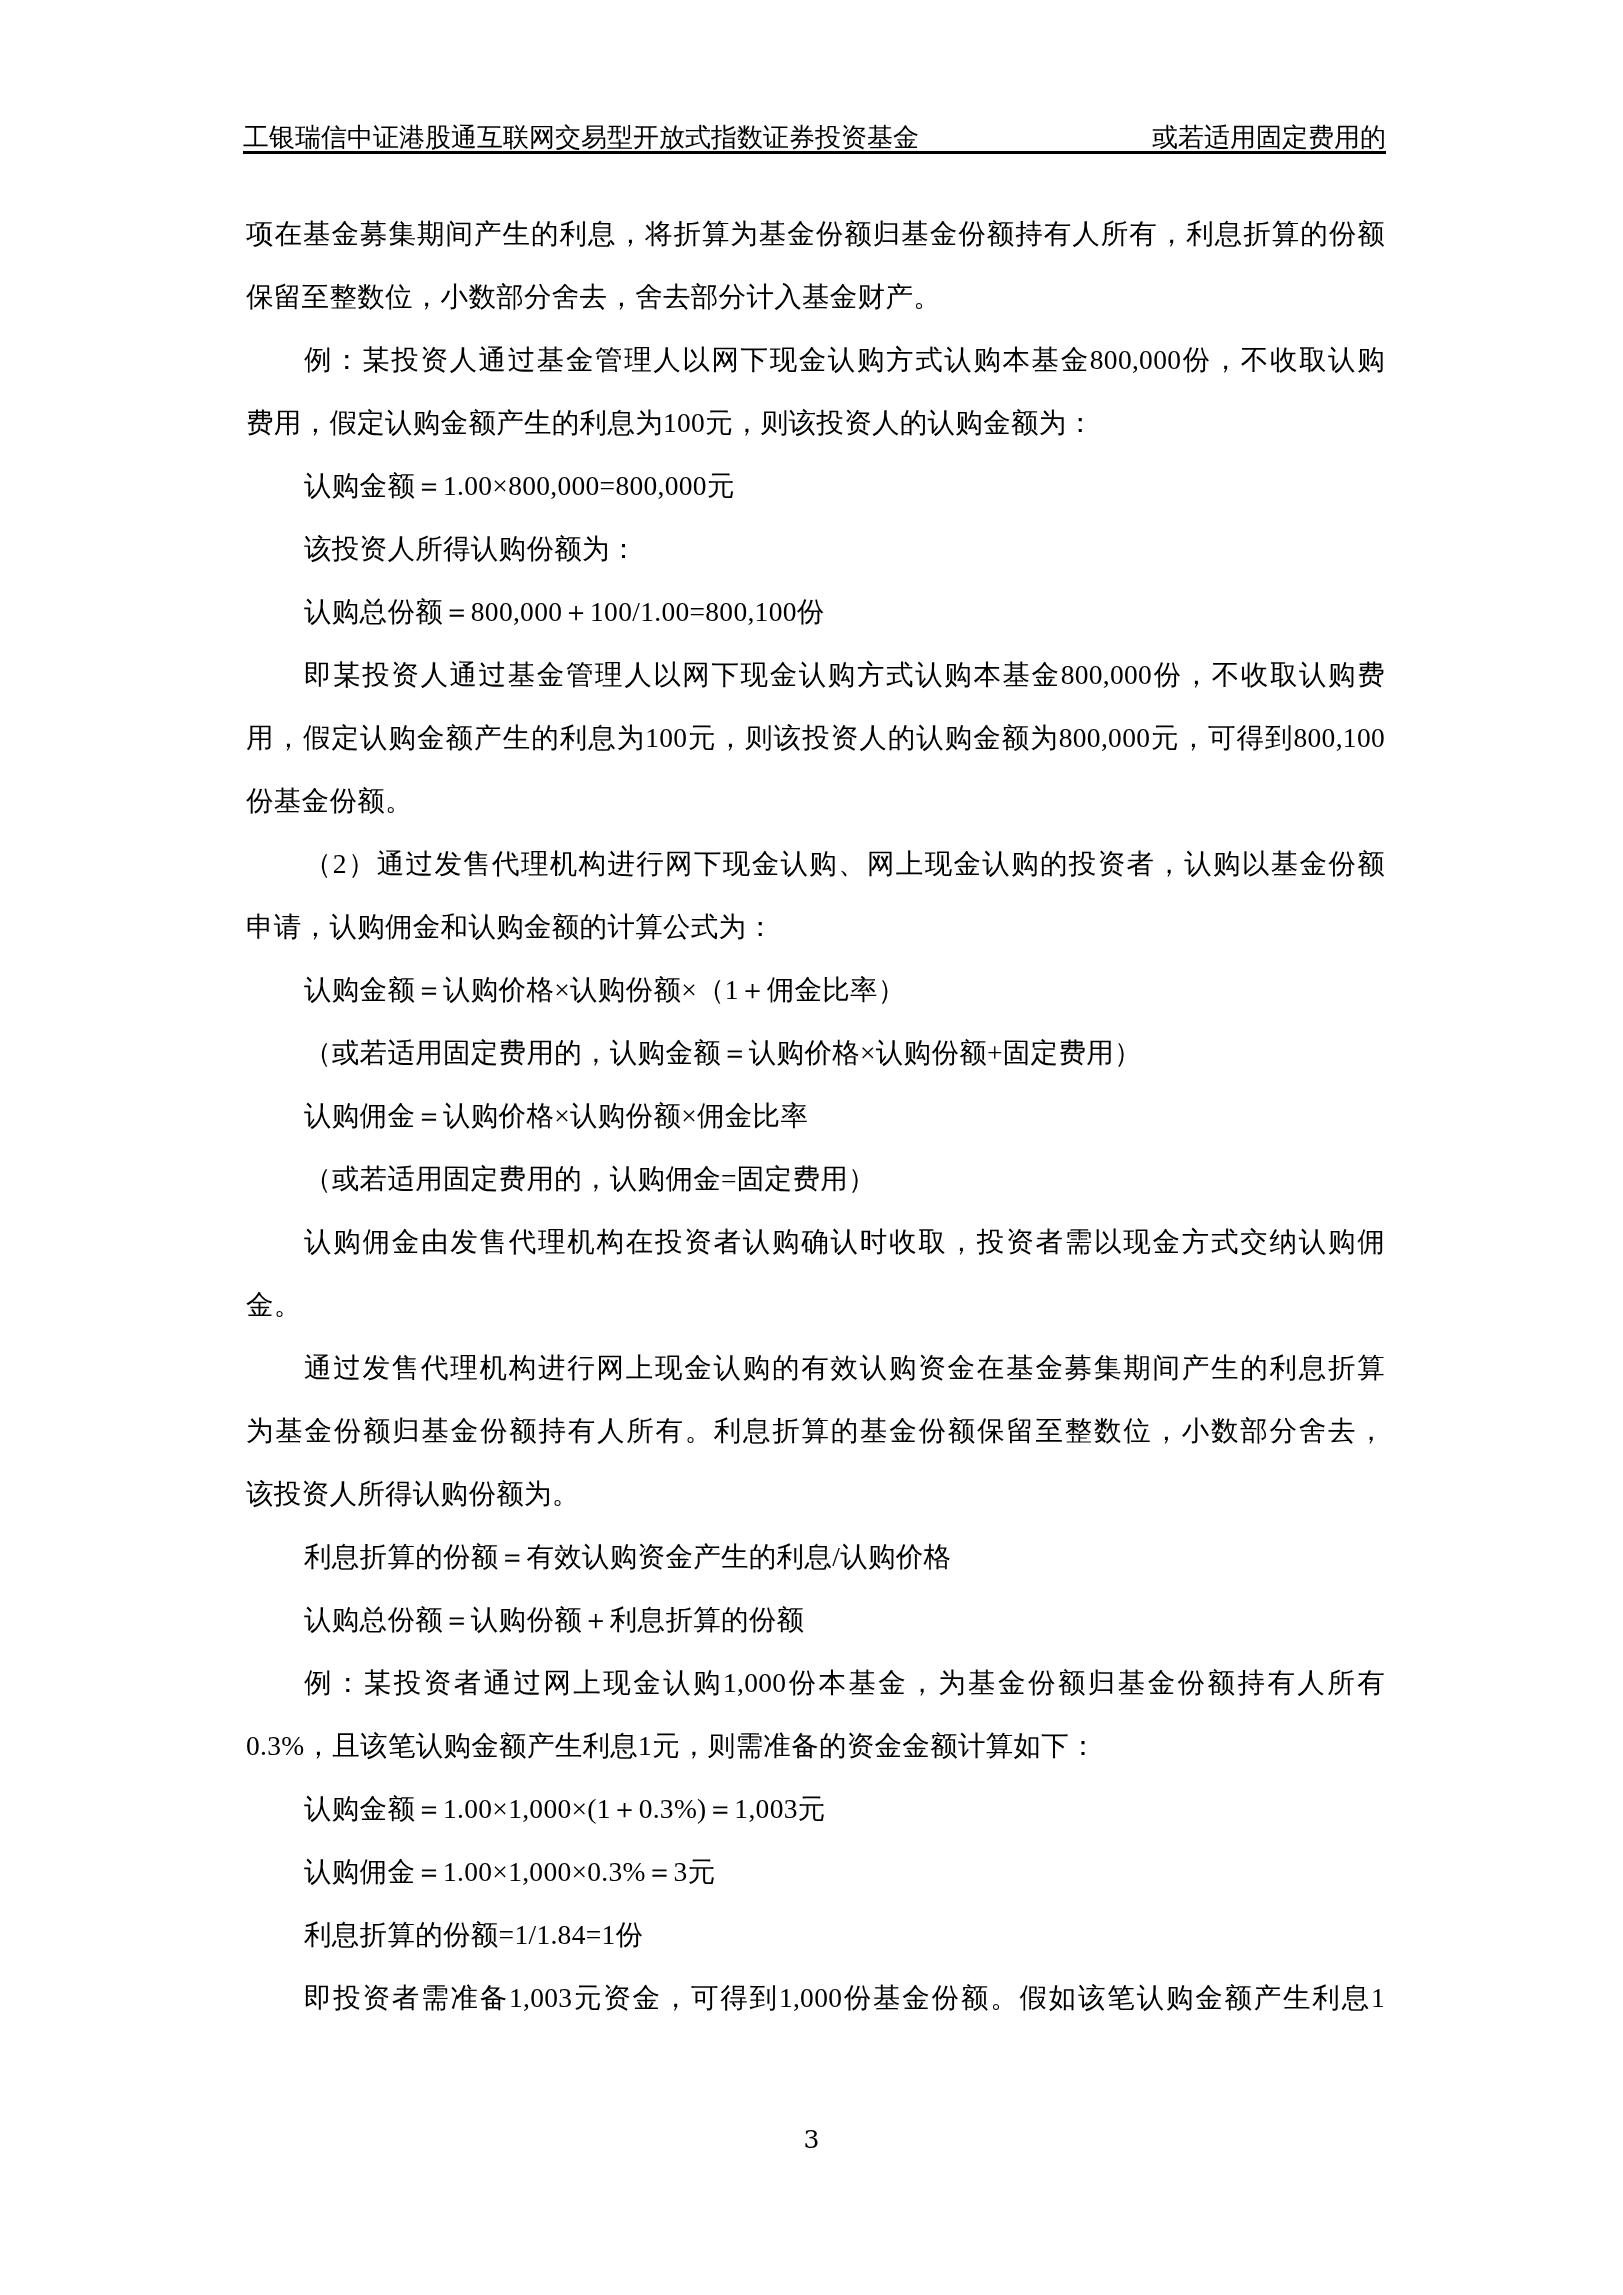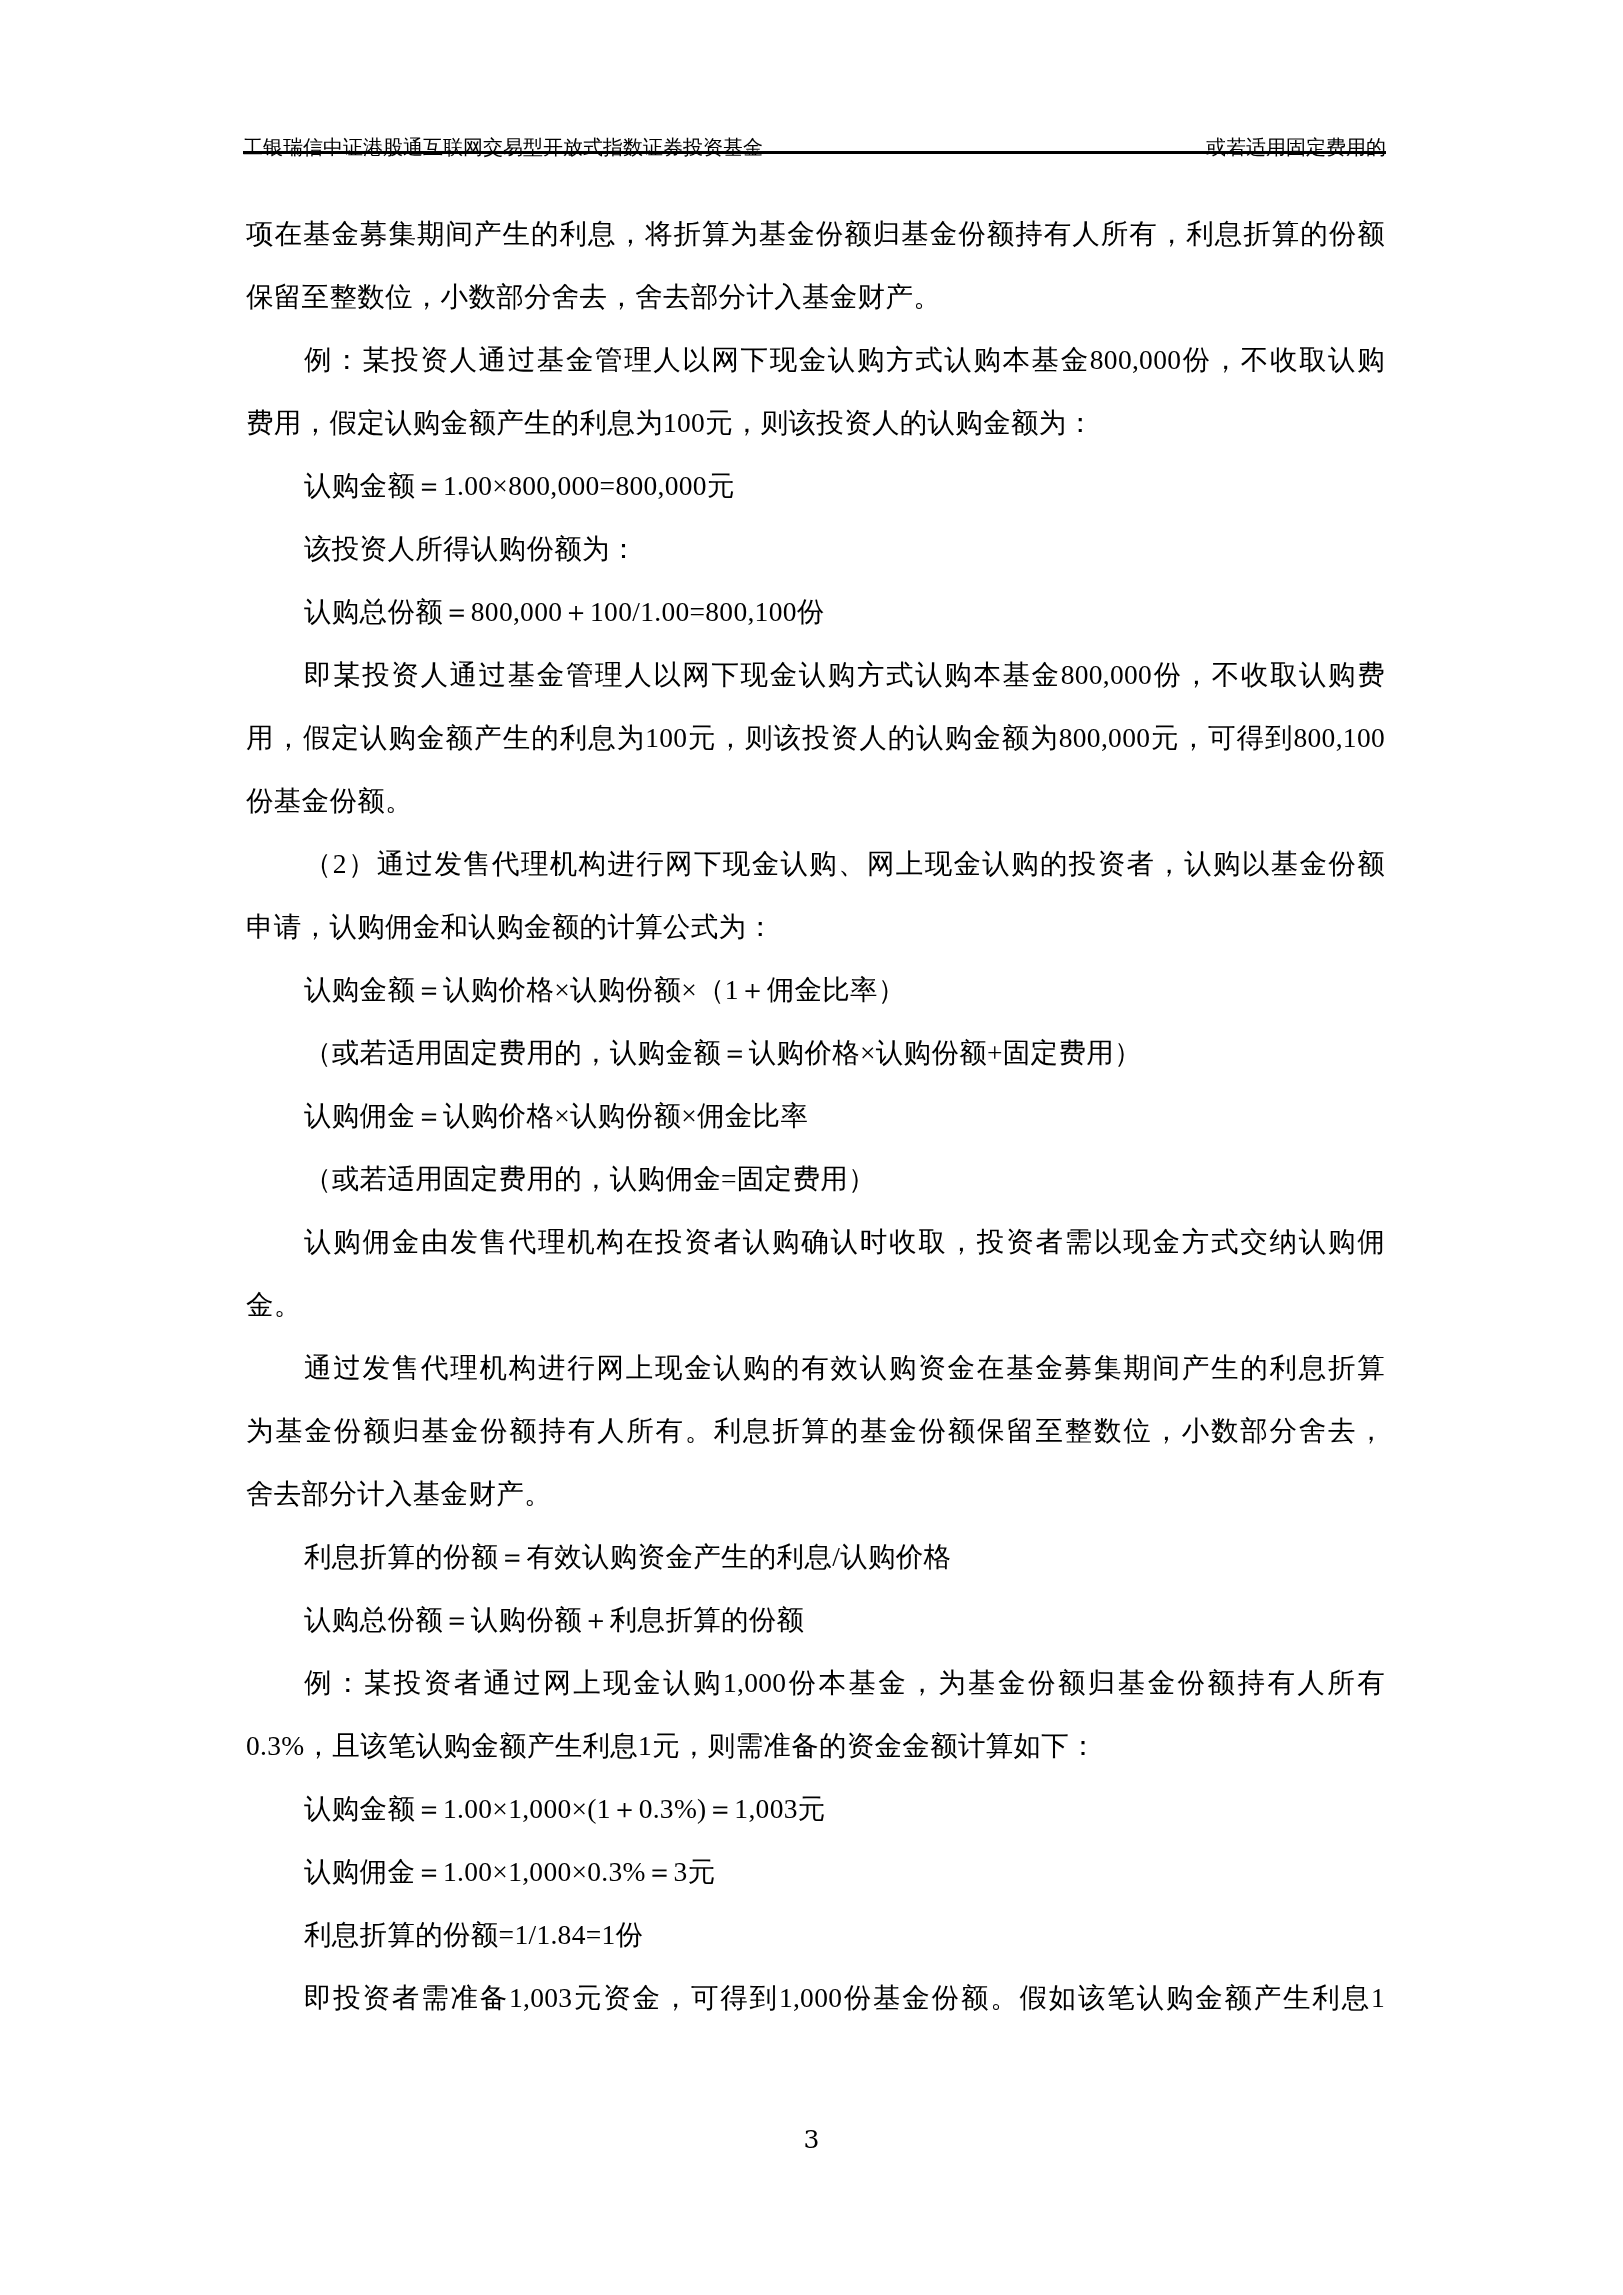--- a/index.html
+++ b/index.html
@@ -1,20 +1,20 @@
 <!DOCTYPE html>
 <html style="font-size:10.5px"><head>
 <meta charset="utf-8">
 <style>
   html, body { margin: 0; padding: 0; background: #ffffff; }
   body { width: 1623px; height: 2295px; position: relative; overflow: hidden;
          font-family: "DejaVu Serif", "Liberation Serif", serif; color: #000; }
-  .header { position: absolute; left: 243px; top: 120px; width: 1143px; height: 46px;
+  .header { position: absolute; left: 243px; top: 110px; width: 1143px; height: 46px;
             display: flex; justify-content: space-between; align-items: flex-end;
-            font-size: 20px; line-height: 37px; }
+            font-size: 26px; line-height: 37px; }
   .header-rule { position: absolute; left: 243px; top: 151px; width: 1143px; height: 3.3px; background: #000; }
   .content { position: absolute; left: 246px; top: 202px; width: 1139px; font-family: Liberation Serif, serif; }
   .line { font-size: 27.5px; line-height: 63px; height: 63px; white-space: nowrap; overflow: visible; letter-spacing: 0.3px; }
   .indent { padding-left: 58px; }
   .justify { text-align: justify; text-align-last: justify; }
   .page-number { position: absolute; left: 0; width: 1623px; top: 2125px; text-align: center; font-size: 25px; }
 </style>
 </head>
 <body>
 
@@ -38,21 +38,21 @@
     <div class="line indent justify">（2）通过发售代理机构进行网下现金认购、网上现金认购的投资者，认购以基金份额</div>
     <div class="line">申请，认购佣金和认购金额的计算公式为：</div>
     <div class="line indent">认购金额＝认购价格×认购份额×（1＋佣金比率）</div>
     <div class="line indent">（或若适用固定费用的，认购金额＝认购价格×认购份额+固定费用）</div>
     <div class="line indent">认购佣金＝认购价格×认购份额×佣金比率</div>
     <div class="line indent">（或若适用固定费用的，认购佣金=固定费用）</div>
     <div class="line indent justify">认购佣金由发售代理机构在投资者认购确认时收取，投资者需以现金方式交纳认购佣</div>
     <div class="line">金。</div>
     <div class="line indent justify">通过发售代理机构进行网上现金认购的有效认购资金在基金募集期间产生的利息折算</div>
     <div class="line justify">为基金份额归基金份额持有人所有。利息折算的基金份额保留至整数位，小数部分舍去，</div>
-    <div class="line">舍去部分计入基金财产。</div>
+    <div class="line">该投资人所得认购份额为。</div>
     <div class="line indent">利息折算的份额＝有效认购资金产生的利息/认购价格</div>
     <div class="line indent">认购总份额＝认购份额＋利息折算的份额</div>
     <div class="line indent justify">例：某投资者通过网上现金认购1,000份本基金，为基金份额归基金份额持有人所有</div>
     <div class="line">0.3%，且该笔认购金额产生利息1元，则需准备的资金金额计算如下：</div>
     <div class="line indent">认购金额＝1.00×1,000×(1＋0.3%)＝1,003元</div>
     <div class="line indent">认购佣金＝1.00×1,000×0.3%＝3元</div>
     <div class="line indent">利息折算的份额=1/1.84=1份</div>
     <div class="line indent justify">即投资者需准备1,003元资金，可得到1,000份基金份额。假如该笔认购金额产生利息1</div>
   </div>
 

